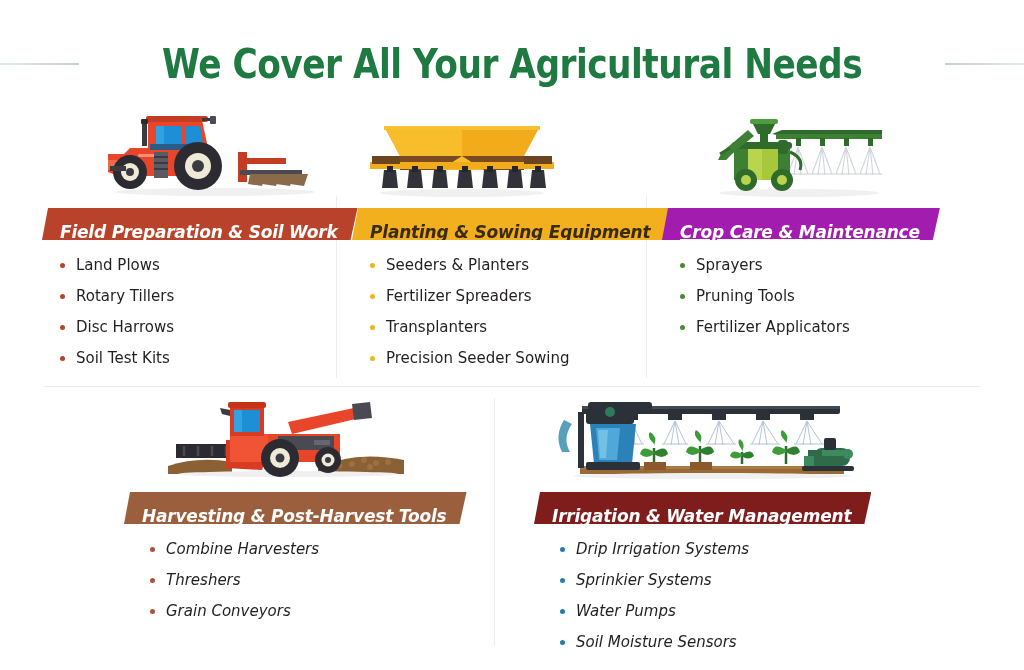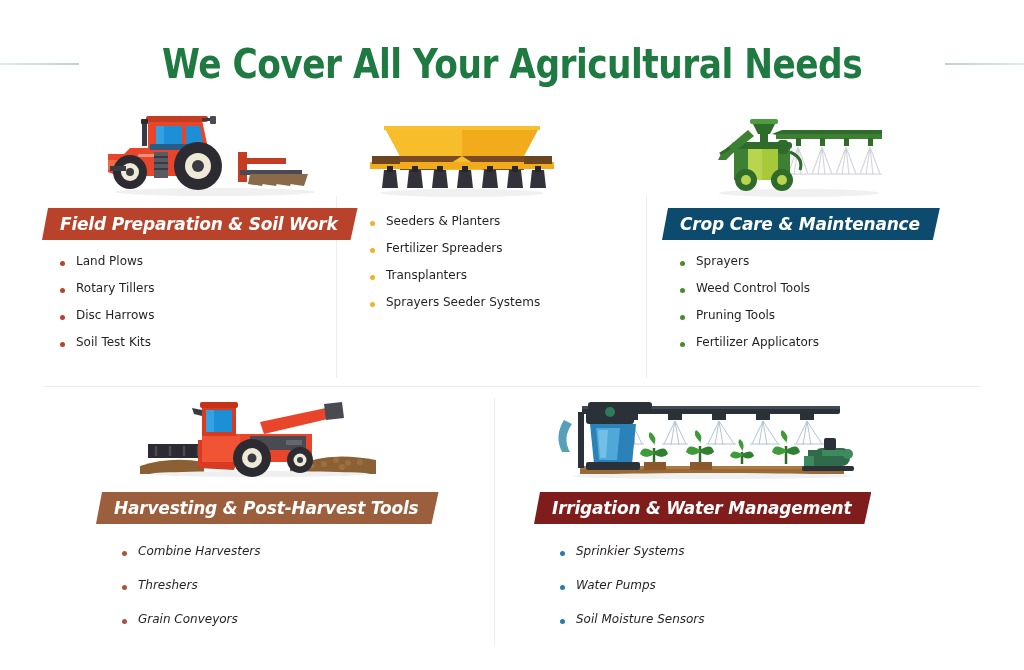--- a/index.html
+++ b/index.html
@@ -82,21 +82,21 @@
     margin-bottom: 8px;
   }
   .cat-art svg { display: block; }
 
   
   .ribbon {
     position: relative;
     display: inline-block;
     height: 32px;
     line-height: 32px;
-    padding: 0 20px 0 18px;
+    padding: 8px 20px 0 18px;
     color: #ffffff;
     font-family: "DejaVu Sans", sans-serif;
     font-weight: bold;
     font-style: italic;
     font-size: 17px;
     letter-spacing: -0.2px;
     white-space: nowrap;
     clip-path: polygon(6px 0, 100% 0, calc(100% - 7px) 100%, 0 100%);
   }
   .ribbon.dark-text { color: #3a2a10; }
@@ -105,35 +105,35 @@
   .cat-list {
     list-style: none;
     margin-top: 14px;
     padding-left: 18px;
   }
   .cat-list li {
     position: relative;
     padding-left: 16px;
     margin-bottom: 13px;
     font-family: "DejaVu Sans", sans-serif;
-    font-size: 12px;
+    font-size: 15px;
     color: #231f20;
     white-space: nowrap;
   }
   .cat-list li::before {
     content: "";
     position: absolute;
     left: 0;
     top: 7px;
     width: 5px;
     height: 5px;
     border-radius: 50%;
     background: var(--bullet, #999);
   }
-  .cat-list.italic li { font-style: italic; margin-top: 20px; }
+  .cat-list.italic li { font-style: italic; }
 </style>
 </head>
 <body>
 
 <div class="page">
 
   <div class="title-row">
     <div class="title-rule left"></div>
     <div class="page-title">We Cover All Your Agricultural Needs</div>
     <div class="title-rule right"></div>
@@ -227,25 +227,26 @@
           <rect x="25" y="58" width="6" height="6"></rect>
           <rect x="50" y="58" width="6" height="6"></rect>
           <rect x="75" y="58" width="6" height="6"></rect>
           <rect x="100" y="58" width="6" height="6"></rect>
           <rect x="125" y="58" width="6" height="6"></rect>
           <rect x="150" y="58" width="6" height="6"></rect>
           <rect x="173" y="58" width="6" height="6"></rect>
         </g>
       </svg>
     </div>
+    <div class="ribbon dark-text" style="background:#f2b01e;">Planting &amp; Sowing Equipment</div>
     <ul class="cat-list" style="--bullet:#f0b323;">
       <li>Seeders &amp; Planters</li>
       <li>Fertilizer Spreaders</li>
       <li>Transplanters</li>
-      <li>Sprayers Seeder Systems</li>
+      <li>Precision Seeder Sowing</li>
     </ul>
   </div>
 
   <div class="cat" style="left:662px; top:108px; width:300px;">
     <div class="cat-art">
       <svg width="220" height="92" viewBox="0 0 220 92" style="margin-left:42px;">
         <ellipse cx="95" cy="85" rx="80" ry="4" fill="#f0f0f0"></ellipse>
 
         <path d="M68 26 L78 22 L178 22 L178 28 L78 28 Z" fill="#2f6b2a"></path>
         <rect x="72" y="26" width="106" height="5" fill="#3d7f33"></rect>
@@ -282,30 +283,29 @@
         <path d="M86 44 Q100 50 96 62" stroke="#2f6b2a" stroke-width="3" fill="none"></path>
 
         <rect x="74" y="32" width="10" height="14" rx="3" fill="#2f6b2a"></rect>
 
         <circle cx="42" cy="72" r="11" fill="#2f6b2a"></circle>
         <circle cx="42" cy="72" r="5" fill="#b9d44e"></circle>
         <circle cx="78" cy="72" r="11" fill="#2f6b2a"></circle>
         <circle cx="78" cy="72" r="5" fill="#b9d44e"></circle>
       </svg>
     </div>
-    <div class="ribbon" style="background:#0c4a6e;">Crop Care &amp; Maintenance</div>
+    <div class="ribbon" style="background:#a21caf;text-decoration:underline;">Crop Care &amp; Maintenance</div>
     <ul class="cat-list" style="--bullet:#4a8b32;">
       <li>Sprayers</li>
-      <li>Weed Control Tools</li>
       <li>Pruning Tools</li>
       <li>Fertilizer Applicators</li>
     </ul>
   </div>
 
-  <div class="cat" style="left:96px; top:392px; width:340px;">
+  <div class="cat" style="left:124px; top:392px; width:340px;">
     <div class="cat-art">
       <svg width="240" height="92" viewBox="0 0 240 92" style="margin-left:44px;">
 
         <path d="M0 74 Q30 64 64 70 L64 82 L0 82 Z" fill="#8a6034"></path>
         <path d="M150 76 Q186 58 236 68 L236 82 L150 82 Z" fill="#8a6034"></path>
         <g fill="#9c7040">
           <circle cx="196" cy="68" r="3"></circle>
             <circle cx="208" cy="71" r="3"></circle>
           <circle cx="184" cy="72" r="3"></circle>
             <circle cx="220" cy="70" r="3"></circle>
@@ -426,19 +426,20 @@
         <rect x="272" y="58" width="28" height="6" rx="3" fill="#3d8a5e"></rect>
         <path d="M262 58 L276 58 L276 74 L262 74 Z" fill="#2f6b4a"></path>
         <path d="M258 64 L268 64 L268 74 L258 74 Z" fill="#3d8a5e"></path>
         <rect x="278" y="46" width="12" height="12" rx="2" fill="#2b3138"></rect>
         <rect x="256" y="74" width="52" height="5" rx="2" fill="#2b3138"></rect>
         <circle cx="302" cy="62" r="5" fill="#3d8a5e"></circle>
       </svg>
     </div>
     <div class="ribbon" style="background:#7f1d1d;">Irrigation &amp; Water Management</div>
     <ul class="cat-list italic" style="--bullet:#2a7aab; padding-left:26px;">
+      <li>Drip Irrigation Systems</li>
       <li>Sprinkier Systems</li>
       <li>Water Pumps</li>
       <li>Soil Moisture Sensors</li>
     </ul>
   </div>
 
 </div>
 
 </body></html>

